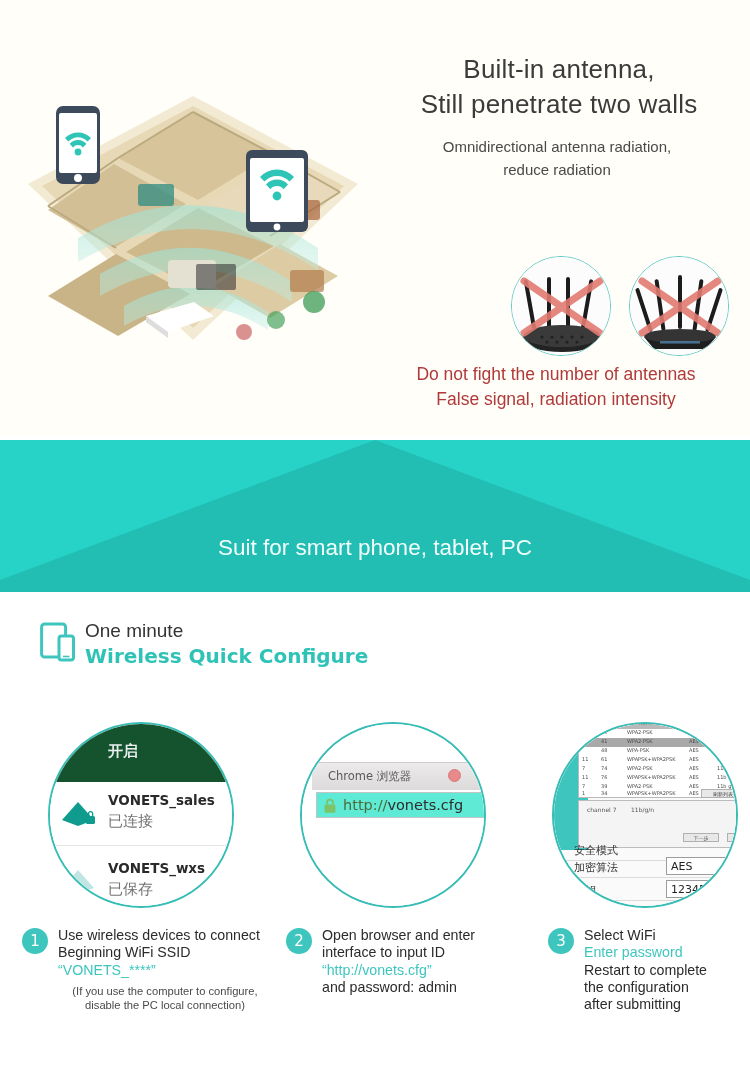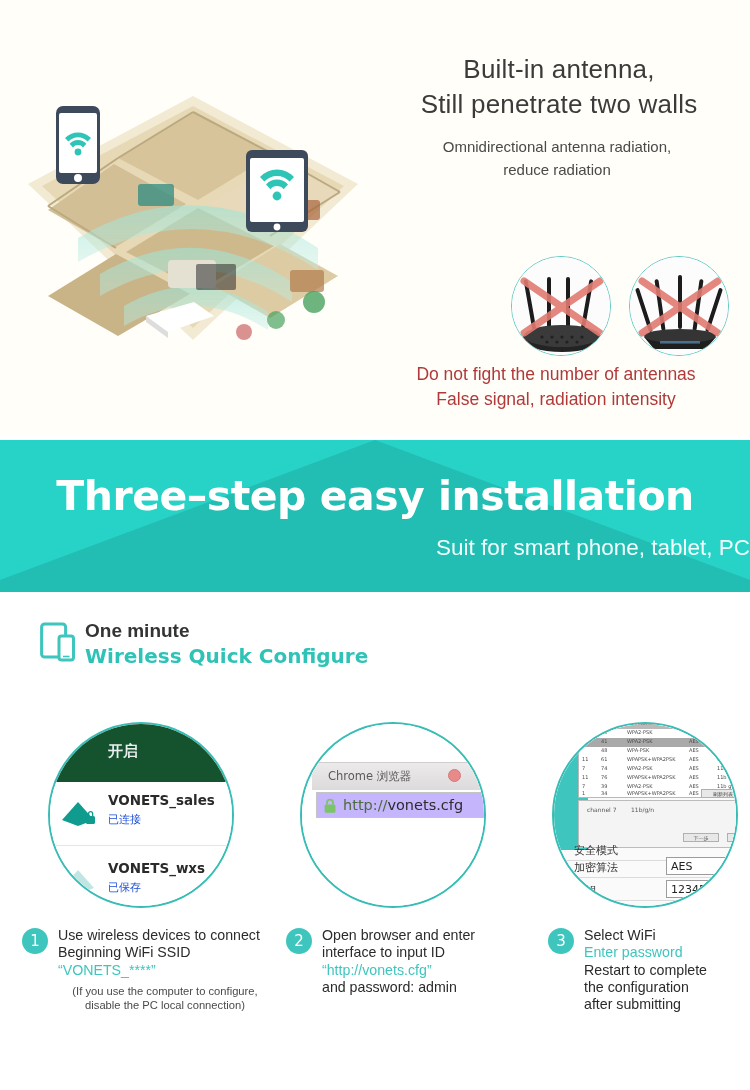--- a/index.html
+++ b/index.html
@@ -52,30 +52,30 @@
     position: absolute; left: 0; top: 440px; width: 750px; height: 152px;
     background: #27d2c6; overflow: hidden;
   }
   .banner-shape { position: absolute; left: 0; top: 0; }
   .banner-title {
     position: absolute; left: 0; top: 32px; width: 750px; text-align: center;
     color: #ffffff; font-size: 41px; font-weight: bold; letter-spacing: -0.5px;
     font-family: "DejaVu Sans", sans-serif;
   }
   .banner-sub {
-    position: absolute; left: 0; top: 95px; width: 750px; text-align: right;
+    position: absolute; left: 0; top: 95px; width: 750px; text-align: center;
     color: #f2fffd; font-size: 22.5px; font-weight: 400;
   }
 
   
   .oneminute { position: absolute; left: 40px; top: 620px; width: 400px; height: 56px; }
   .om-icon { position: absolute; left: 0; top: 2px; }
   .om-line1 {
     position: absolute; left: 45px; top: 0px;
-    font-size: 19px; color: #343434; font-weight: 700;
+    font-size: 19px; color: #343434; font-weight: 400;
   }
   .om-line2 {
     position: absolute; left: 45px; top: 24px;
     font-size: 20px; color: #2fc3b8; font-weight: bold;
     font-family: "DejaVu Sans", sans-serif;
   }
 
   .shots { position: absolute; left: 0; top: 722px; width: 750px; height: 198px; }
   .shot {
     position: absolute; top: 0; width: 186px; height: 186px;
@@ -101,41 +101,41 @@
   .wl-row.r1 { top: 58px; border-bottom: 1px solid #e6e6e6; }
   .wl-row.r2 { top: 126px; }
   .wl-ico { position: absolute; left: 6px; top: 16px; }
   .wl-name {
     position: absolute; left: 58px; top: 10px;
     font-size: 13.5px; color: #2a2a2a; font-weight: bold;
     font-family: "DejaVu Sans", sans-serif;
   }
   .wl-state {
     position: absolute; left: 58px; top: 30px;
-    font-size: 11px; color: #1d4ed8;
+    font-size: 15px; color: #737373;
   }
 
   
   .bw { position: absolute; left: 0; top: 0; width: 186px; height: 186px; background: #fff; }
   .bw-top {
     position: absolute; left: 10px; top: 38px; width: 186px; height: 28px;
     background: linear-gradient(#eceaea, #dcdada); border-top: 1px solid #cfcdcd;
   }
   .bw-tab {
     position: absolute; left: 26px; top: 45px;
     font-size: 11.5px; color: #5b5b5b;
     font-family: "DejaVu Sans", sans-serif;
   }
   .bw-close {
     position: absolute; left: 146px; top: 45px; width: 13px; height: 13px;
     border-radius: 50%; background: #e88a8a; border: 1px solid #d87878;
   }
   .bw-urlbar {
     position: absolute; left: 14px; top: 68px; width: 176px; height: 26px;
-    background: #c4b5fd; border: 1px solid #c4c4c4;
+    background: #5eead4; border: 1px solid #c4c4c4;
   }
   .bw-lock { position: absolute; left: 6px; top: 5px; }
   .bw-url {
     position: absolute; left: 26px; top: 4px;
     font-size: 14.5px; color: #2d2d2d;
     font-family: "DejaVu Sans", sans-serif;
   }
   .bw-url em { font-style: normal; color: #4d6b3a; }
   .bw-body {
     position: absolute; left: 10px; top: 96px; width: 186px; height: 74px;
@@ -351,21 +351,20 @@
     <div class="hero-warn">
       <div>Do not fight the number of antennas</div>
       <div>False signal, radiation intensity</div>
     </div>
   </div>
 
   <div class="banner">
     <svg class="banner-shape" width="750" height="152" viewBox="0 0 750 152">
       <polygon points="375,0 750,140 750,152 0,152 0,140" fill="#22bdb3"></polygon>
     </svg>
-    <div class="banner-title">Three–step easy installation</div>
     <div class="banner-sub">Suit for smart phone, tablet, PC</div>
   </div>
 
   <div class="oneminute">
     <svg class="om-icon" width="40" height="42" viewBox="0 0 40 42">
       <rect x="1.6" y="2" width="24" height="33" rx="3" fill="none" stroke="#3ec6be" stroke-width="3"></rect>
       <rect x="19" y="14" width="14.5" height="24" rx="2.6" fill="#ffffff" stroke="#3ec6be" stroke-width="3"></rect>
       <line x1="23" y1="34.5" x2="29.5" y2="34.5" stroke="#3ec6be" stroke-width="1.6"></line>
     </svg>
     <div class="om-line1">One minute</div>

